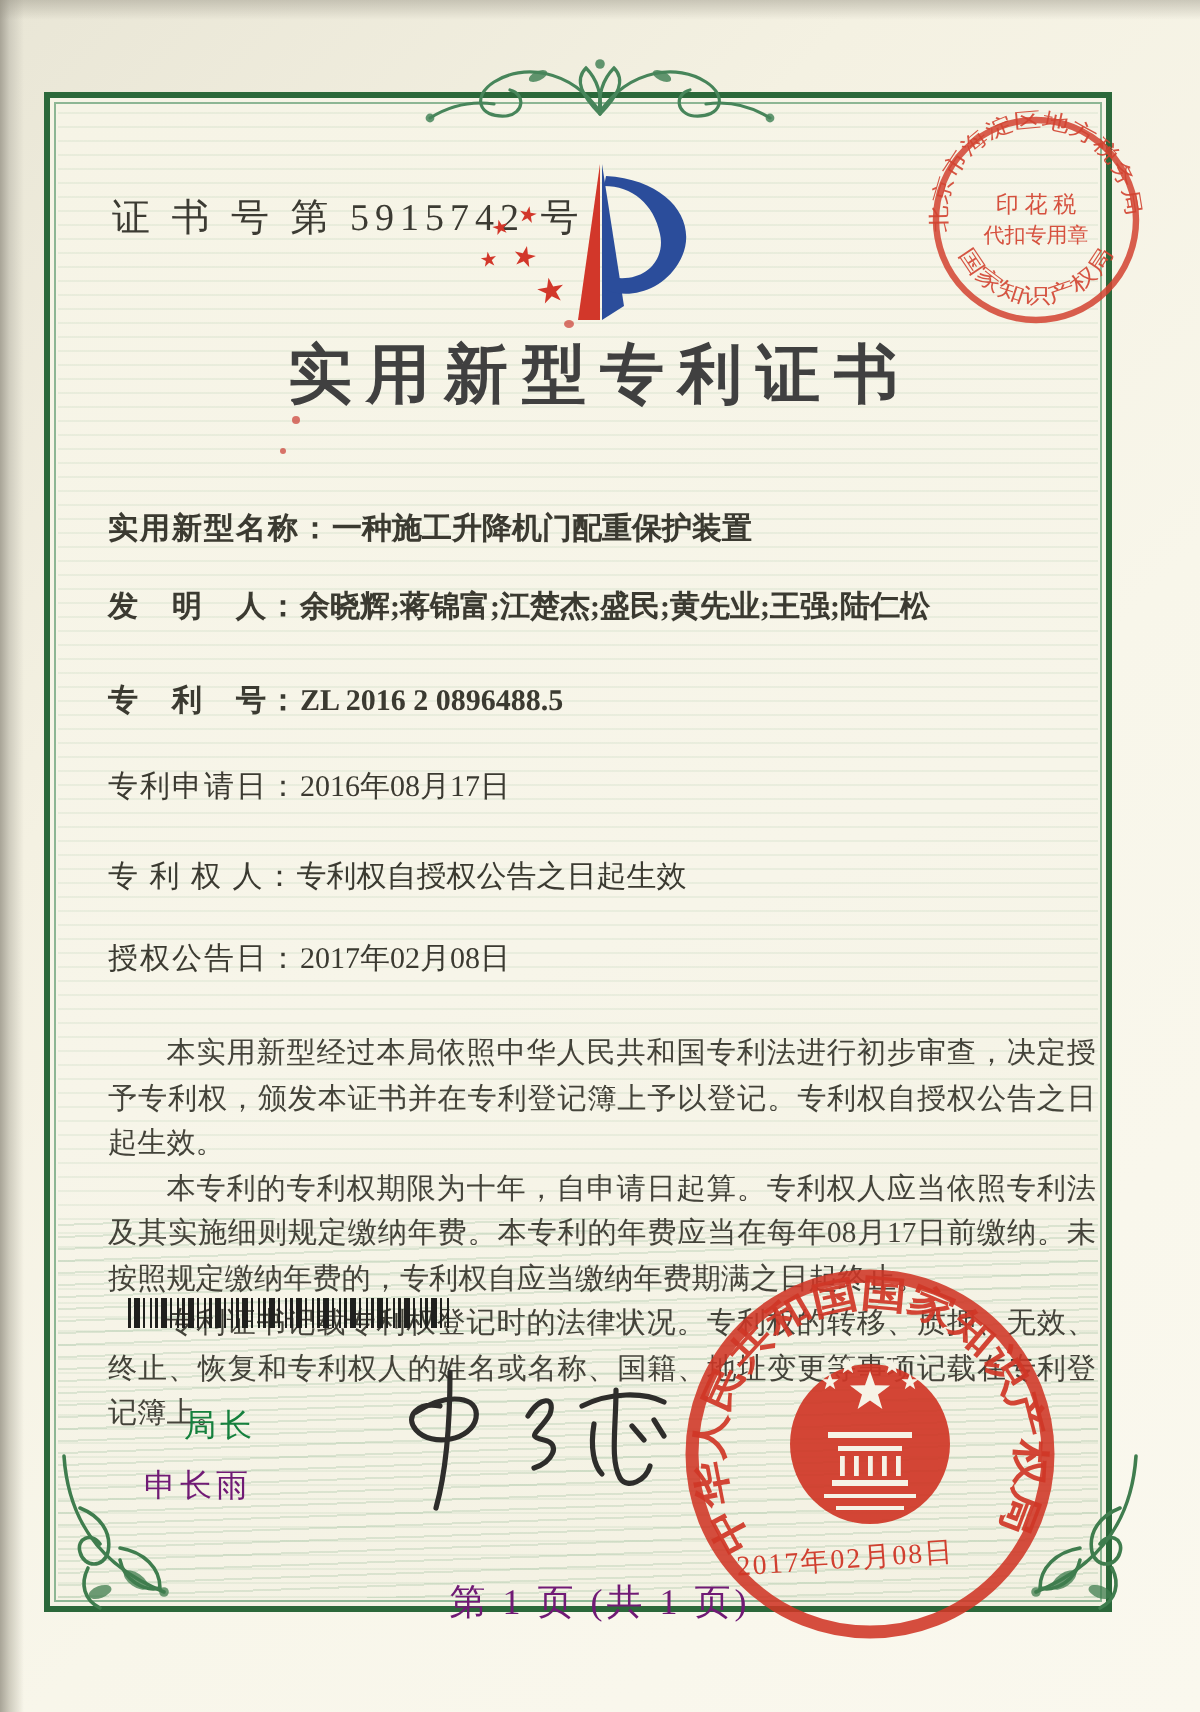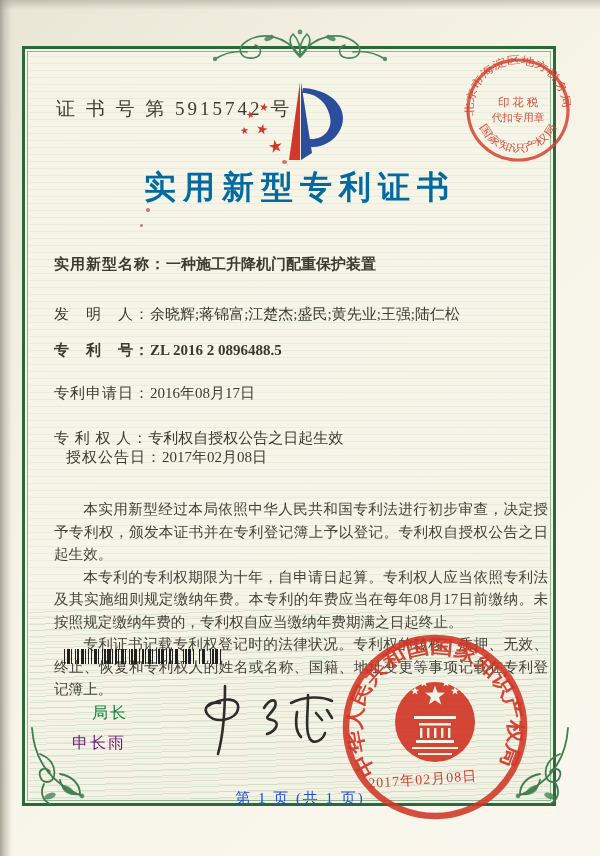--- a/index.html
+++ b/index.html
@@ -28,46 +28,46 @@
   .flourish{position:absolute;width:70px;height:84px;}
   .flourish.br{right:24px;bottom:48px;}
   .flourish.bl{left:24px;bottom:48px;transform:scaleX(-1);}
 
   .cert-number{position:absolute;left:56px;top:96px;font-size:19px;color:#3c3b33;letter-spacing:3px;}
 
   .logo{position:absolute;left:232px;top:76px;width:140px;height:96px;}
   .logo-star{position:absolute;color:#d2372a;line-height:1;font-family:"DejaVu Sans",sans-serif;}
 
   .title{position:absolute;left:0;top:166px;width:600px;text-align:center;
-    font-size:32px;font-weight:700;color:#0369a1;letter-spacing:7px;}
+    font-size:32px;font-weight:700;color:#404040;letter-spacing:7px;}
 
   .field{position:absolute;left:54px;font-size:15px;color:#3b3a31;white-space:nowrap;}
   .field .lbl{letter-spacing:1px;}
-  .f1{top:255px;font-weight:bold;} .f2{top:305px;} .f3{top:341px;font-weight:bold;} .f4{top:384px;text-align:center;} .f5{top:429px;} .f6{top:448px;margin-left:12px;}
-
-  .paras{position:absolute;left:54px;top:498px;width:494px;font-size:14.6px;line-height:22.5px;
+  .f1{top:255px;font-weight:bold;} .f2{top:294px;font-weight:bold;} .f3{top:341px;font-weight:bold;} .f4{top:384px;text-align:center;} .f5{top:429px;} .f6{top:470px;}
+
+  .paras{position:absolute;left:54px;top:516px;width:494px;font-size:14.6px;line-height:22.5px;
     color:#44433a;text-align:justify;}
   .paras p{text-indent:2em;}
 
   .barcode{position:absolute;left:64px;top:649px;width:162px;height:15px;
     background:repeating-linear-gradient(90deg,
       #20201e 0 1.5px,rgba(0,0,0,0) 1.5px 3px,
       #20201e 3px 6px,rgba(0,0,0,0) 6px 7.5px,
       #20201e 7.5px 8.5px,rgba(0,0,0,0) 8.5px 11px,
       #20201e 11px 12px,rgba(0,0,0,0) 12px 13.5px);}
 
   .sig-title{position:absolute;left:92px;top:703px;font-size:16px;color:#15803d;letter-spacing:2px;}
   .sig-name{position:absolute;left:72px;top:733px;font-size:16px;color:#701a75;letter-spacing:2px;}
   .signature{position:absolute;left:178px;top:676px;width:170px;height:96px;}
 
   .seal{position:absolute;left:340px;top:632px;width:190px;height:190px;}
   .tax-stamp{position:absolute;left:462px;top:54px;width:112px;height:112px;}
 
   .footer{position:absolute;left:0;top:789px;width:600px;text-align:center;
-    font-size:15px;color:#1d4ed8;letter-spacing:2px;}
+    font-size:18px;color:#701a75;letter-spacing:2px;}
 
   .speck{position:absolute;width:4px;height:4px;border-radius:50%;background:rgba(200,45,35,.65);}
 </style>
 </head>
 <body>
 
 <div class="paper-edge-left"></div>
 <div class="paper-edge-top"></div>
 
 <div class="frame">

